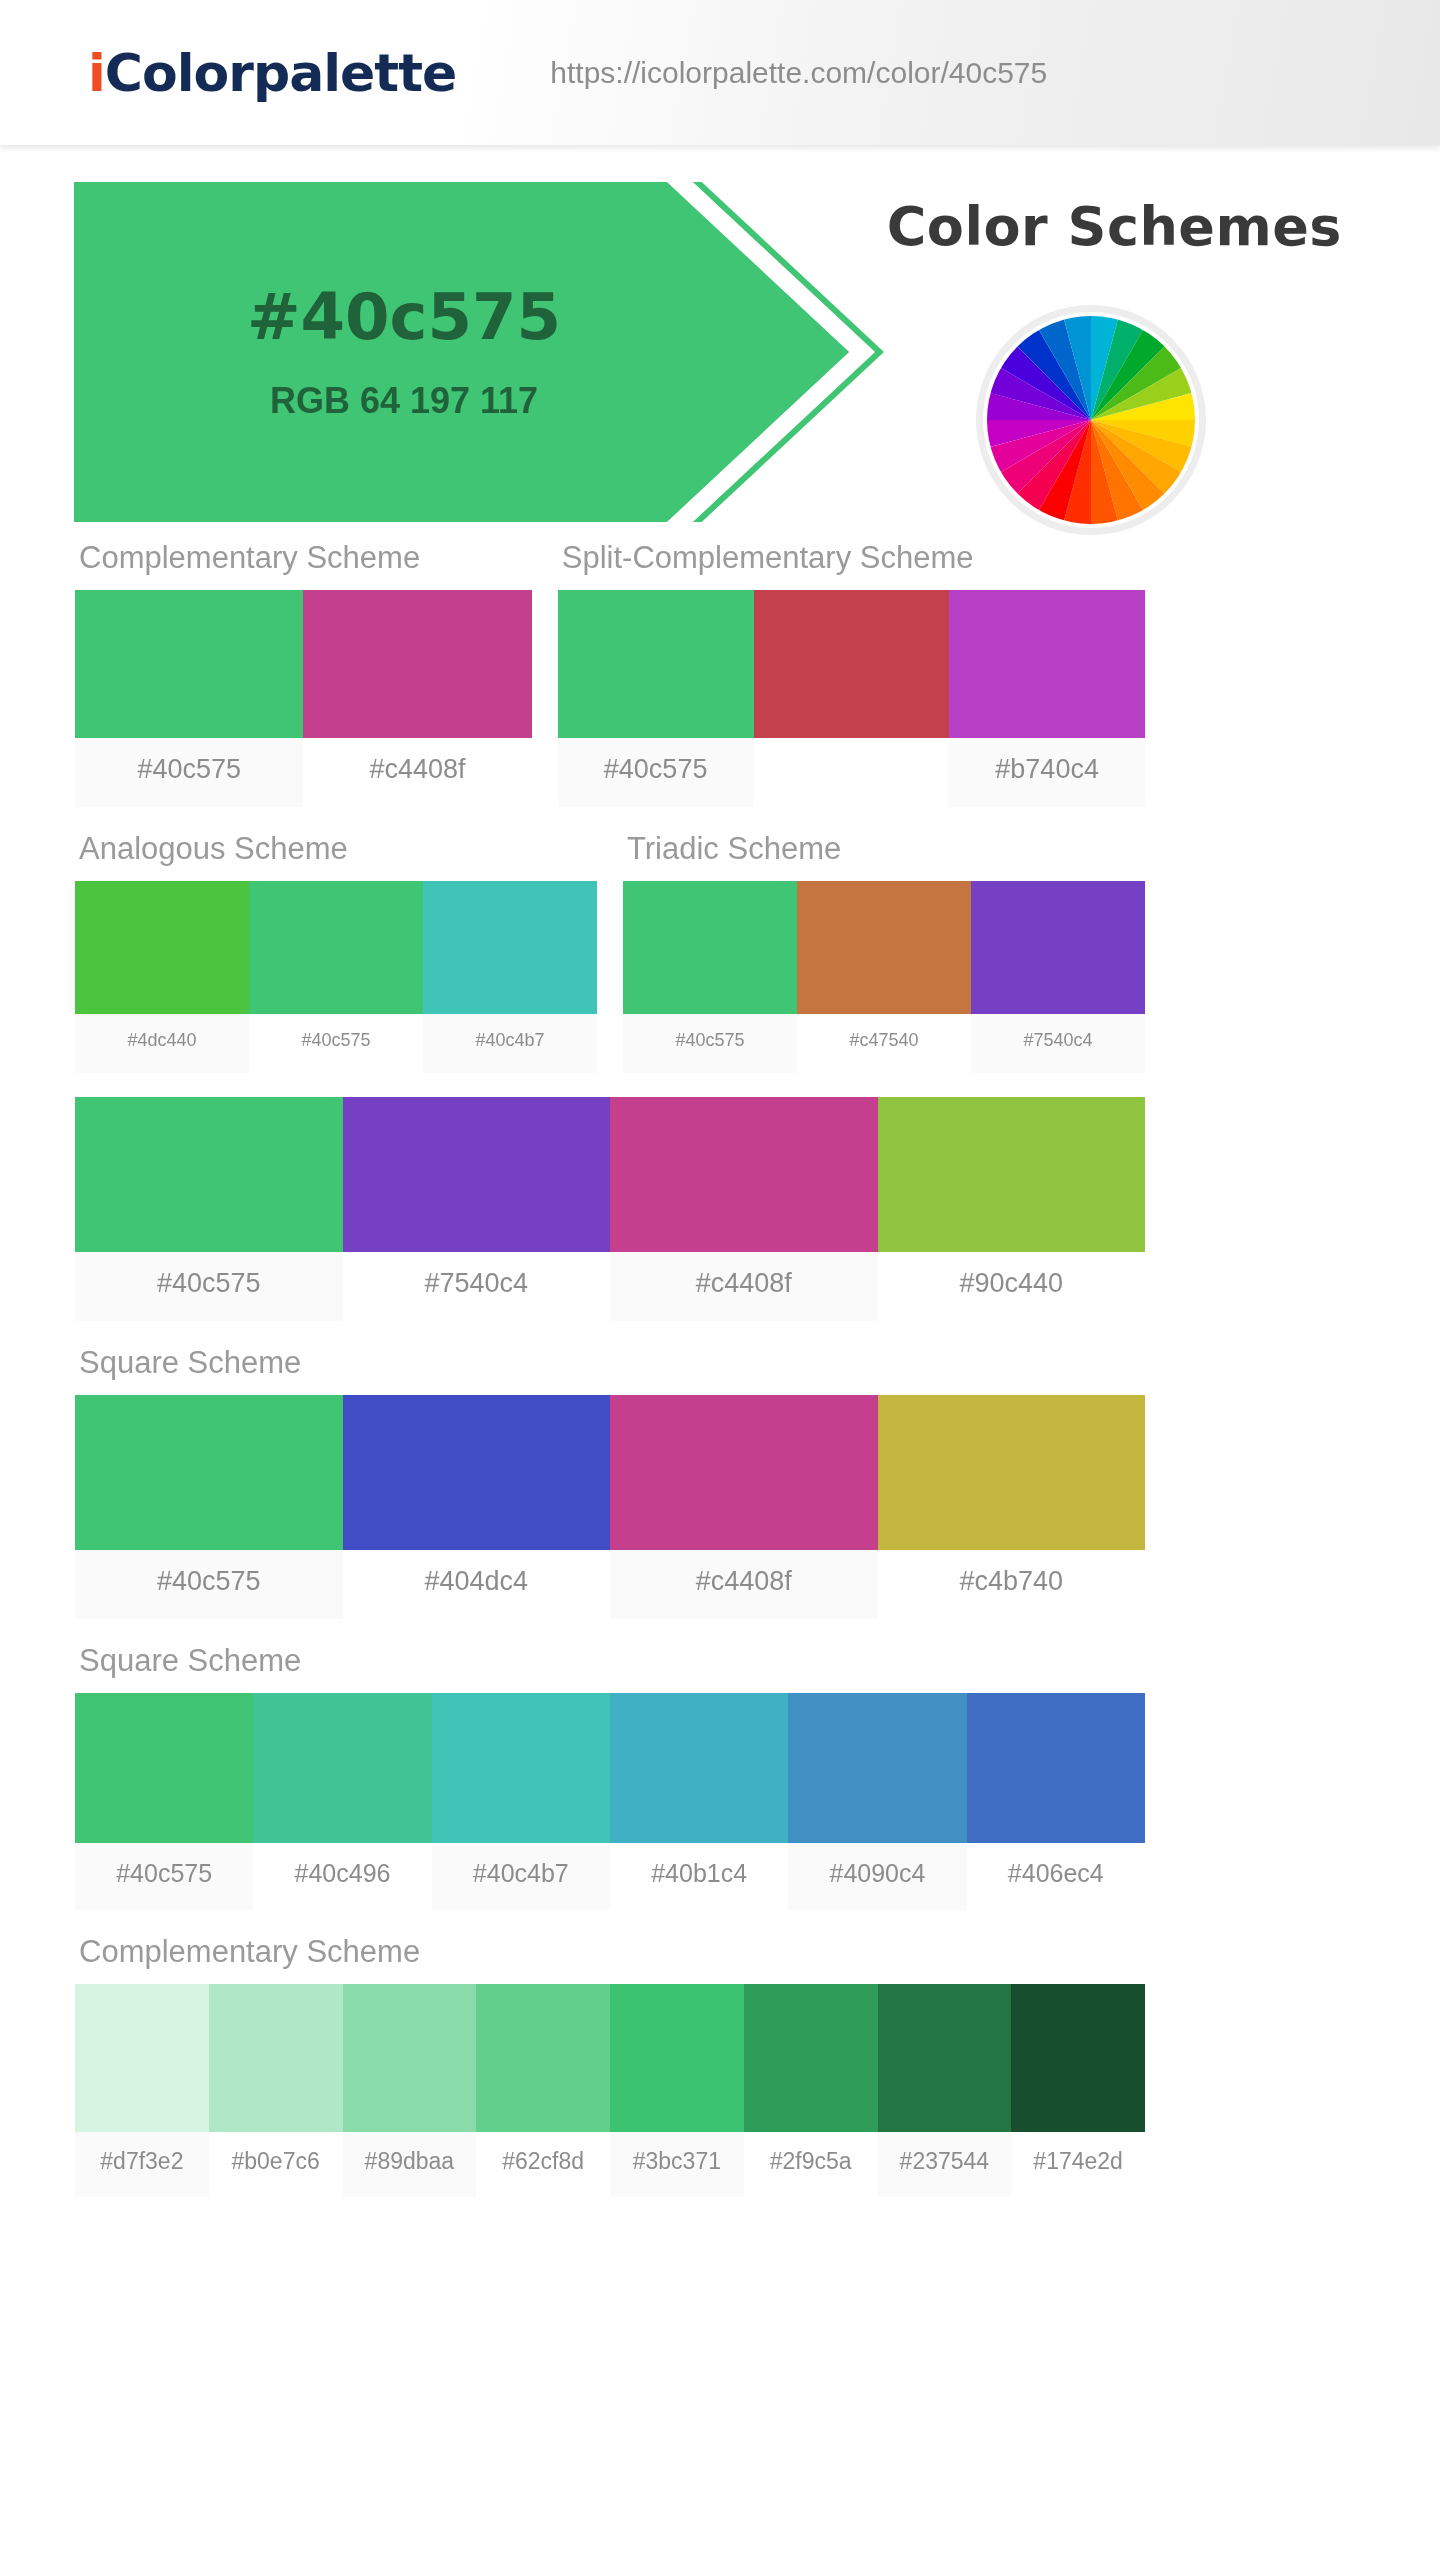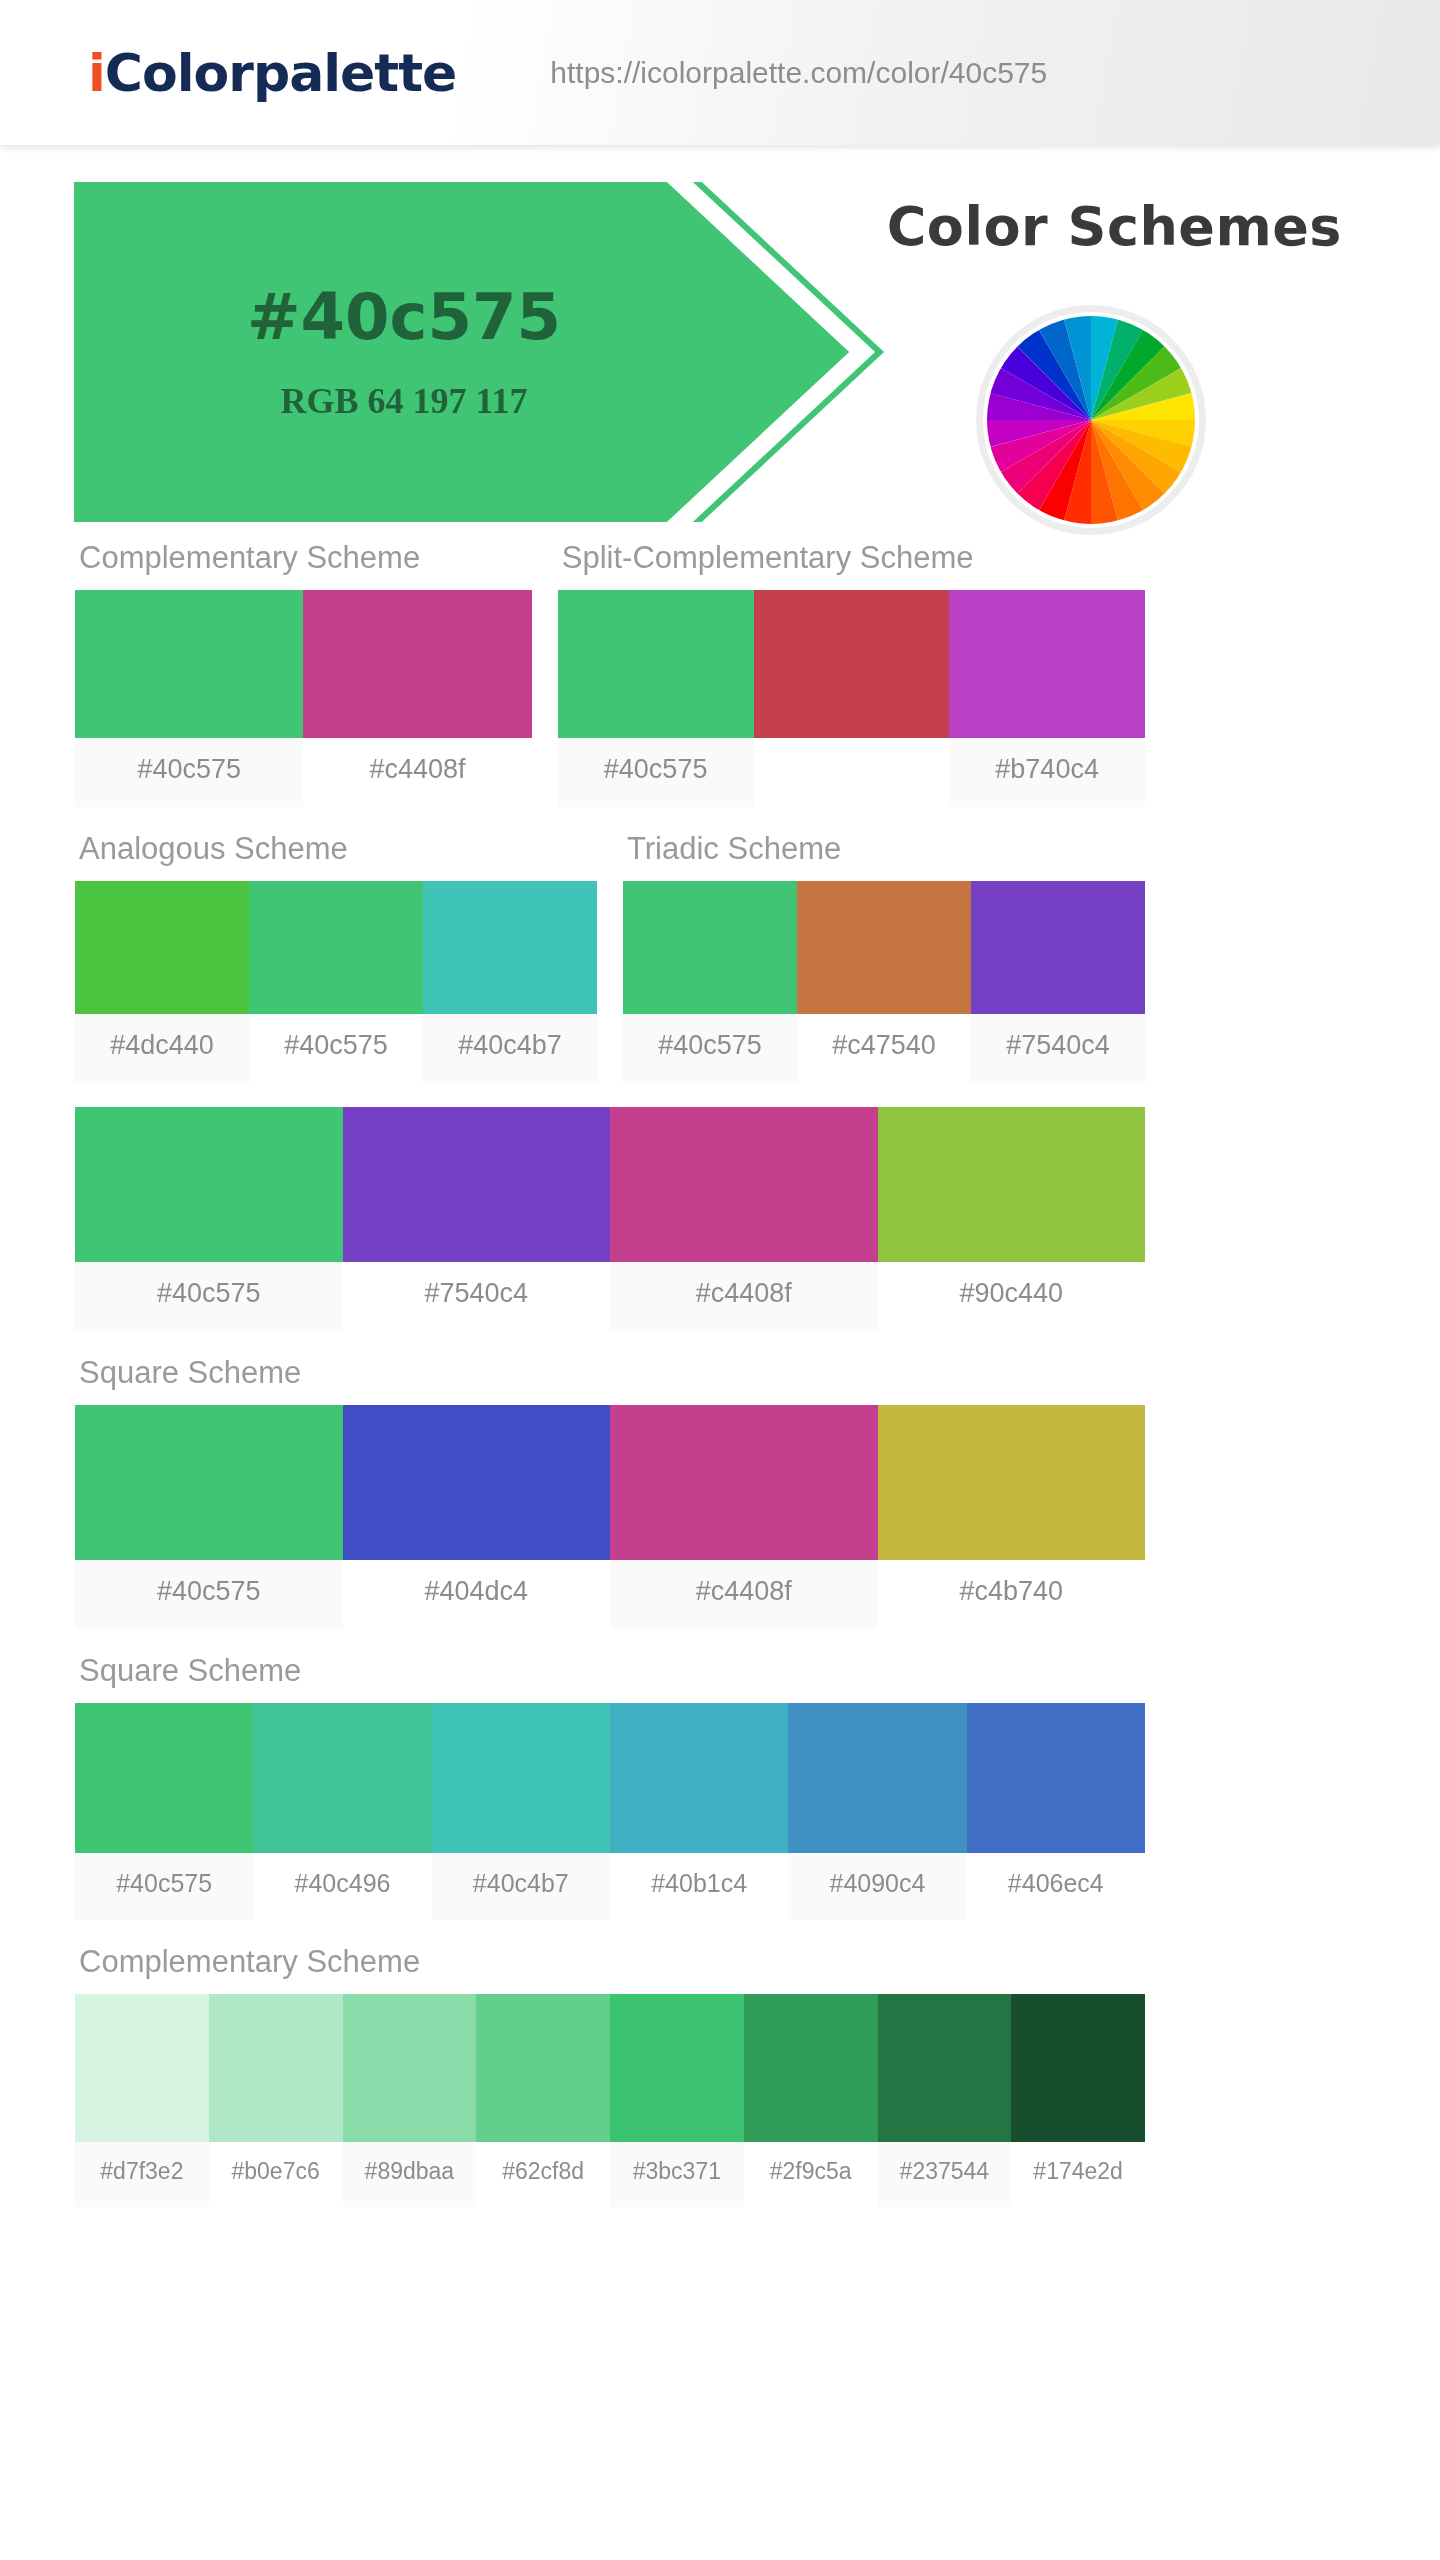--- a/index.html
+++ b/index.html
@@ -84,21 +84,21 @@
   }
   .hero-hex {
     font-family: "DejaVu Sans", sans-serif;
     font-size: 64px;
     font-weight: bold;
     color: #20623a;
     letter-spacing: 0px;
     line-height: 1.1;
   }
   .hero-rgb {
-    font-family: Liberation Serif, serif;
+    font-family: Liberation Sans, sans-serif;
     font-size: 36px;
     font-weight: bold;
     color: #20623a;
     margin-top: 28px;
     text-align: center;
   }
 
   .schemes-title {
     position: absolute;
     right: 98px;
@@ -187,21 +187,21 @@
 
   
   .row-a .scheme-complementary { width: 560px; }
   .row-a .scheme-split { width: 720px; }
   .row-a .swatch-color { height: 148px; }
   .row-a .swatch-hex { font-size: 27px; }
 
   .row-b .scheme-analogous { width: 635px; }
   .row-b .scheme-triadic { width: 635px; }
   .row-b .swatch-color { height: 133px; }
-  .row-b .swatch-hex { font-size: 27px; }
+  .row-b .swatch-hex { font-size: 18px; }
 
   .row-full { padding: 0 75px; }
   .row-full .scheme { width: 1290px; }
   .row-full .swatch-color { height: 155px; }
   .row-full .swatch-hex { font-size: 27px; }
 
   .row-neutral .scheme { width: 1290px; }
   .row-neutral .swatch-color { height: 150px; }
   .row-neutral .swatch-hex { font-size: 25px; }
 

